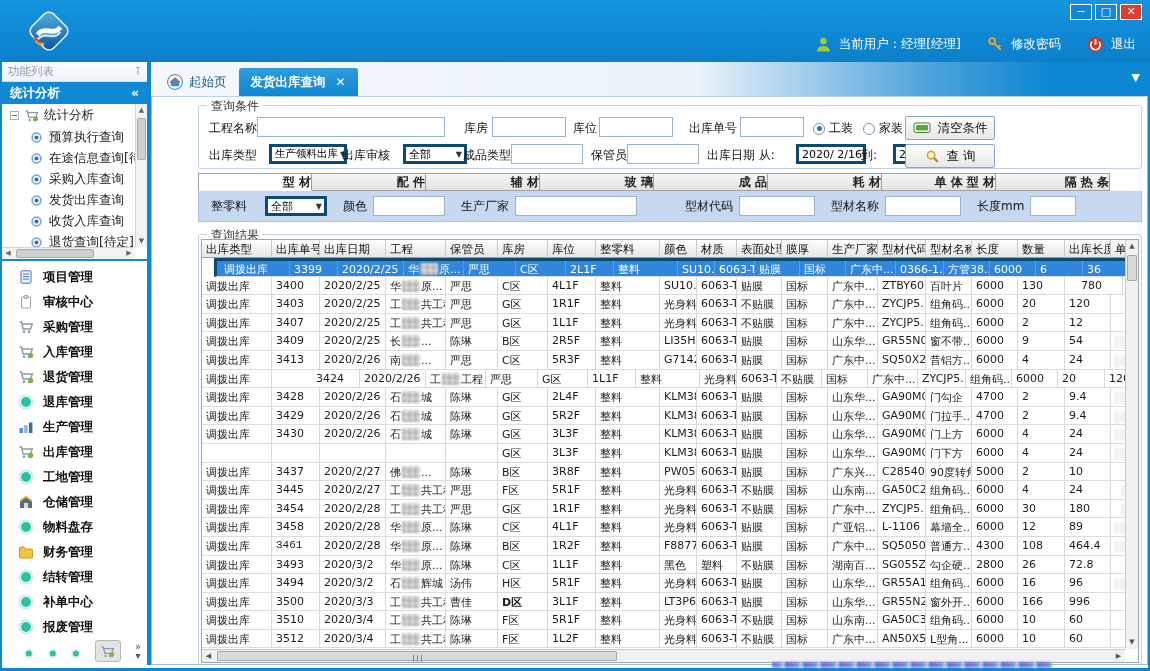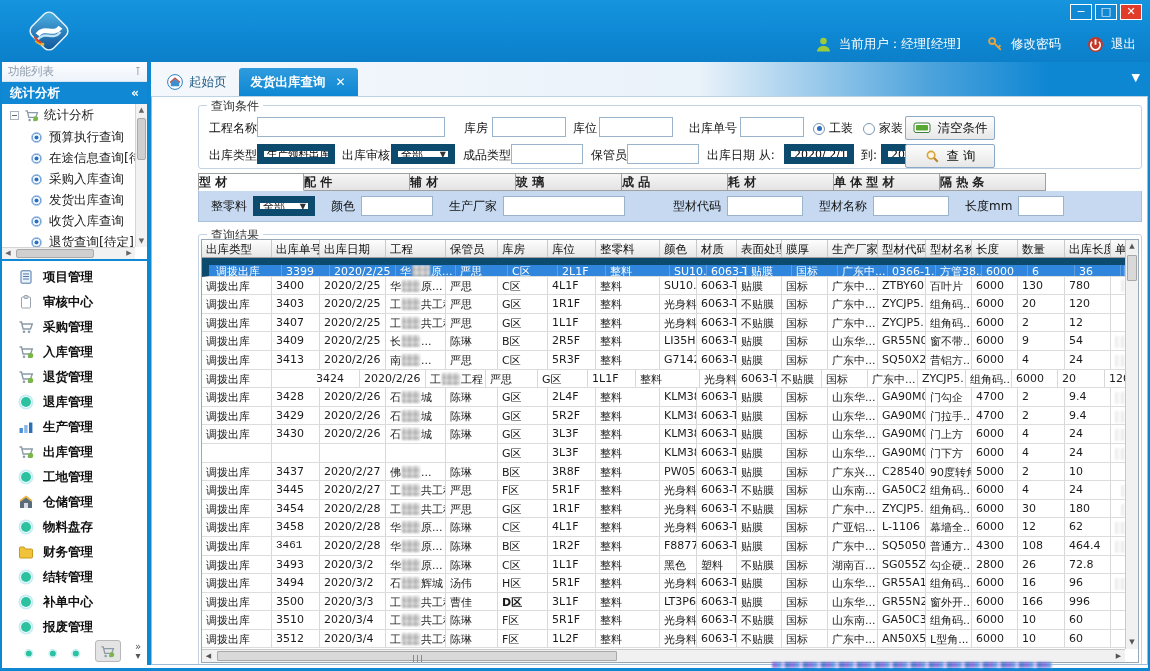--- a/index.html
+++ b/index.html
@@ -55,30 +55,30 @@
   .tab .hicon { width:16px; height:16px; }
   .tab-dd { position:absolute; right:8px; top:9px; color:#fff; font-size:11px; cursor:pointer; }
   .panel { flex:1; background:#fff; border:1px solid #9ebcd8; border-top:1px solid #bcd2e6; position:relative; overflow:hidden;padding-left:41px; }
 
   .group { border:1px solid #c3d3e3; border-radius:3px; margin:8px 5px 4px 5px; position:relative; background:#fff; }
   .glabel { position:absolute; top:-8px; left:8px; background:#fff; padding:0 4px; font-size:12px; color:#333; }
   .qrow { position:relative; height:27px; }
   .qrow .lb { position:absolute; top:6px; font-size:12px; color:#111; white-space:nowrap; }
   .qrow input, .filter input { height:20px; border:1px solid #9ab4cc; background:#fff; font-size:11.5px; padding:0 3px; font-family:"DejaVu Sans",sans-serif; }
   .qrow .abs { position:absolute; top:3px; }
-  .sel { height:20px; border:7px solid #0c4a6e; background:#fff; display:flex; align-items:center; justify-content:space-between; font-size:11px; padding:0 2px 0 3px; cursor:pointer; white-space:nowrap; overflow:hidden; }
+  .sel { height:20px; border:3px solid #0c4a6e; background:#fff; display:flex; align-items:center; justify-content:space-between; font-size:11px; padding:0 2px 0 3px; cursor:pointer; white-space:nowrap; overflow:hidden;margin-left:12px; }
   .sel .ar { font-size:8px; color:#333; margin-left:2px; }
   .radio { display:flex; align-items:center; gap:4px; font-size:12px; color:#111; cursor:pointer; }
   .rdot { width:12px; height:12px; border-radius:50%; border:1px solid #7a96b0; background:#fff; position:relative; }
   .rdot.on:after { content:""; position:absolute; left:2.5px; top:2.5px; width:5px; height:5px; border-radius:50%; background:#2a6fc0; }
   .btn { position:absolute; height:24px; background:linear-gradient(180deg,#fdfdfd,#e7e7e7); border:1px solid #8aa8c8; border-radius:2px; display:flex; align-items:center; justify-content:center; gap:7px; font-size:12.5px; color:#111; cursor:pointer; }
   .btn svg { flex:0 0 auto; }
 
   .mat-tabs { display:flex; padding-left:5px; margin-top:2px; }
-  .mat-tab { width:106px; height:18px; background:linear-gradient(180deg,#f6f6f6,#e3e3e3); border:1px solid #a0a0a0; border-left-width:0; font-size:12px; font-weight:bold; color:#222; text-align:left; line-height:16px; cursor:pointer; white-space:nowrap; overflow:hidden; }
+  .mat-tab { width:114px; height:18px; background:linear-gradient(180deg,#f6f6f6,#e3e3e3); border:1px solid #a0a0a0; border-left-width:0; font-size:12px; font-weight:bold; color:#222; text-align:right; line-height:16px; cursor:pointer; white-space:nowrap; overflow:hidden; }
   .mat-tab:first-child { border-left-width:1px; }
   .mat-tab.active { background:#fff; border-bottom-color:#fff; }
   .filter { height:31px; background:#c6d9f1; margin:0 5px; border:1px solid #aabfdc; border-top:none; display:flex; align-items:center; gap:6px; padding-left:12px; font-size:12px; color:#111; white-space:nowrap; }
   .filter .fl { margin-left:10px; }
   .filter .fl:first-child { margin-left:0; }
 
   
   .rgroup { border:1px solid #c3d3e3; border-radius:3px; margin:12px 5px 2px 5px; position:relative; padding:4px 2px 2px 2px; background:#fff; }
   .tablebox { position:relative; height:424px; border:1px solid #9aa8b6; overflow:hidden; background:#fff; }
   .thead { display:flex; height:18px; background:linear-gradient(180deg,#fefefe,#e6e6e6); border-bottom:1px solid #a0a0a0; }
@@ -549,21 +549,21 @@
                 <div class="td" style="width: 64px;">整料</div>
                 <div class="td" style="width: 37px;">SU10...</div>
                 <div class="td" style="width: 40px;">6063-T5</div>
                 <div class="td" style="width: 45px;">贴膜</div>
                 <div class="td" style="width: 46px;">国标</div>
                 <div class="td" style="width: 50px;">广东中...</div>
                 <div class="td" style="width: 48px;">ZTBY607</div>
                 <div class="td" style="width: 46px;">百叶片</div>
                 <div class="td" style="width: 46px;">6000</div>
                 <div class="td" style="width: 47px;">130</div>
-                <div class="td" style="width: 46px;">780</div>
+                <div class="td" style="width: 46px; margin-left: 12px;">780</div>
                 <div class="td td-price" style="width: 53px;">
                   <span class="mz2"></span>
                   <span>3</span>
                 </div>
                 <div class="td" style="width: 20px;">535</div>
               </div>
               <div class="tr">
                 <div class="td" style="width: 70px;">调拨出库</div>
                 <div class="td" style="width: 48px;">3403</div>
                 <div class="td" style="width: 66px;">2020/2/25</div>
@@ -874,21 +874,21 @@
                 <div class="td" style="width: 64px;">整料</div>
                 <div class="td" style="width: 37px;">光身料</div>
                 <div class="td" style="width: 40px;">6063-T5</div>
                 <div class="td" style="width: 45px;">贴膜</div>
                 <div class="td" style="width: 46px;">国标</div>
                 <div class="td" style="width: 50px;">广亚铝...</div>
                 <div class="td" style="width: 48px;">L-1106</div>
                 <div class="td" style="width: 46px;">幕墙全...</div>
                 <div class="td" style="width: 46px;">6000</div>
                 <div class="td" style="width: 47px;">12</div>
-                <div class="td" style="width: 46px;">62</div>
+                <div class="td" style="width: 46px;">89</div>
                 <div class="td td-price" style="width: 53px;">
                   <span class="mz2"></span>
                   <span>916</span>
                 </div>
                 <div class="td" style="width: 20px;">123</div>
               </div>
               <div class="tr">
                 <div class="td" style="width: 70px;">调拨出库</div>
                 <div class="td" style="width: 48px; font-family: Liberation Mono, monospace;">3461</div>
                 <div class="td" style="width: 66px;">2020/2/28</div>

